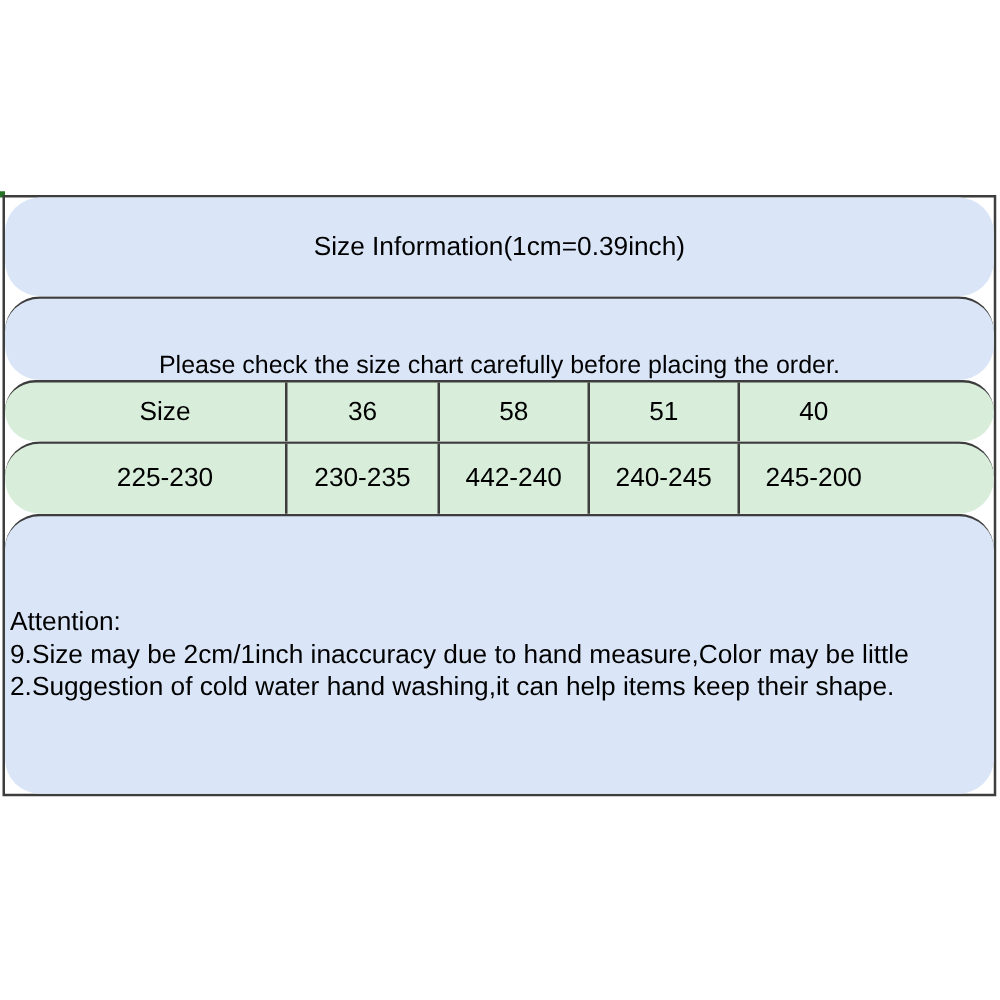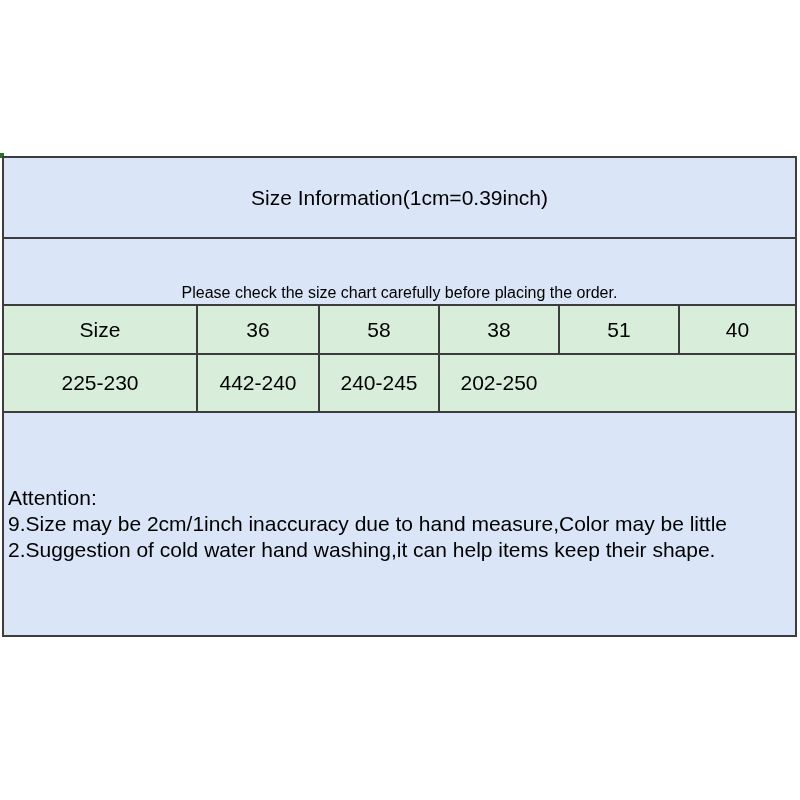--- a/index.html
+++ b/index.html
@@ -39,45 +39,46 @@
     position: absolute;
     left: 2px;
     top: 156px;
     width: 795px;
     height: 481px;
     box-sizing: border-box;
     border: 2px solid var(--border);
     display: flex;
     flex-direction: column;
   }
-  .row, .grid-row { box-sizing: border-box; flex: none; }
+  .row, .grid-row { box-sizing: border-box; flex: none; border-radius: 28px; }
   .title-row {
     height: 79px;
     background: var(--blue);
     display: flex;
     align-items: center;
     justify-content: center;
     font-size: 21px;
   }
   .note-row {
     height: 67px;
     border-top: 2px solid var(--border);
     background: var(--blue);
     display: flex;
     align-items: flex-end;
     justify-content: center;
-    font-size: 16px;
+    font-size: 20px;
     line-height: 21px;
     padding-bottom: 1px;
   }
   .grid-row {
     display: grid;
     grid-template-columns: 192px 122px 120px 120px 120px 1fr;
     background: var(--green);
     border-top: 2px solid var(--border);
+    padding-left: 32px;
   }
   .size-row { height: 49px; }
   .foot-row { height: 58px; }
   .cell {
     box-sizing: border-box;
     border-left: 2px solid var(--border);
     display: flex;
     align-items: center;
     justify-content: center;
     font-size: 21px;
@@ -113,30 +114,30 @@
     </div>
 
     <div class="row note-row">
       <span>Please check the size chart carefully before placing the order.</span>
     </div>
 
     <div class="grid-row size-row">
       <div class="cell">Size</div>
       <div class="cell">36</div>
       <div class="cell">58</div>
-      <div class="cell">38</div>
       <div class="cell">51</div>
       <div class="cell">40</div>
     </div>
 
     <div class="grid-row foot-row">
       <div class="cell">225-230</div>
+      <div class="cell">230-235</div>
       <div class="cell">442-240</div>
       <div class="cell">240-245</div>
-      <div class="cell">202-250</div>
+      <div class="cell">245-200</div>
     </div>
 
     <div class="row attention-row">
       <div class="att-line">Attention:</div>
       <div class="att-line">9.Size may be 2cm/1inch inaccuracy due to hand measure,Color may be little</div>
       <div class="att-line">2.Suggestion of cold water hand washing,it can help items keep their shape.</div>
     </div>
 
   </div>
 </div>

